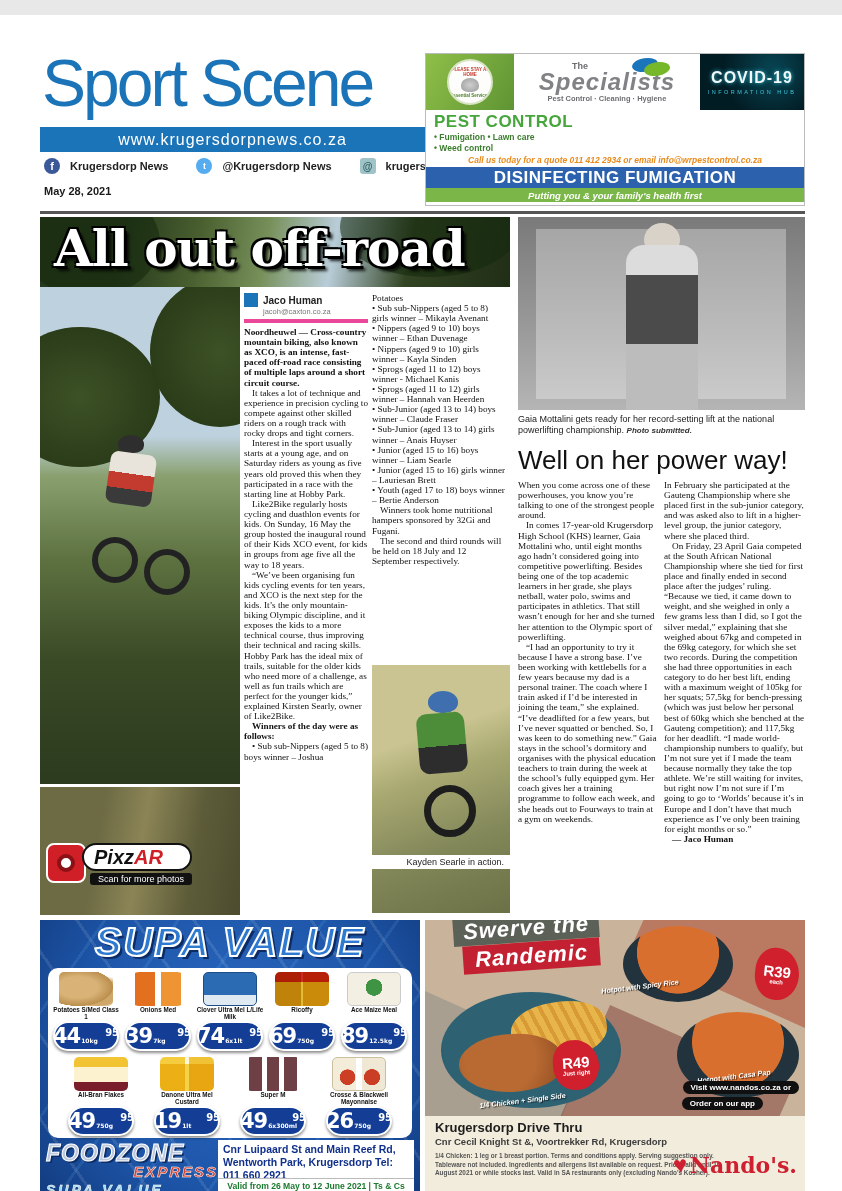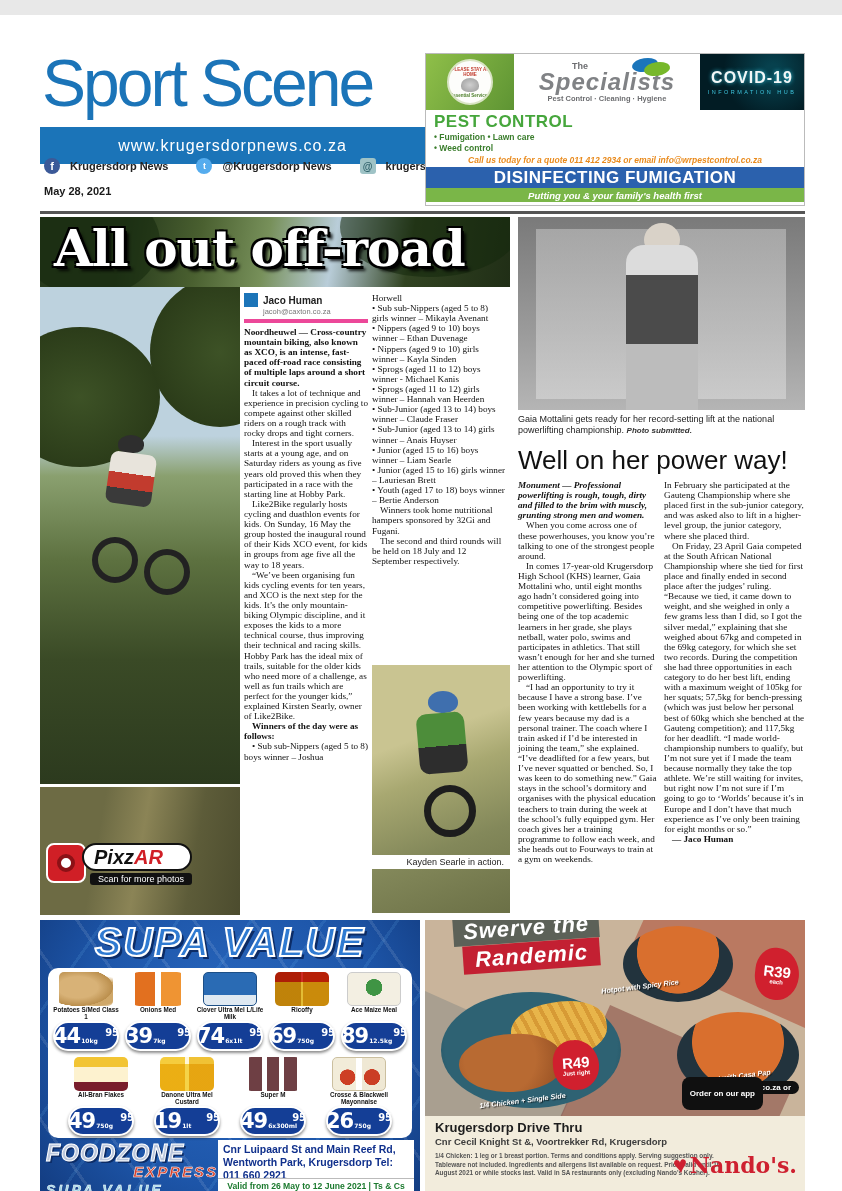--- a/index.html
+++ b/index.html
@@ -6,21 +6,21 @@
   html,body { background:#e8e8e8; }
   #page {
     position:relative; width:842px; height:1191px; background:#ffffff;
     font-family:"Liberation Sans", sans-serif; color:#1a1a1a; overflow:hidden;
     margin:15px auto;
   }
   .abs { position:absolute; }
 
   
   .masthead-title { left:42px; top:30px; font-size:66px; font-weight:400; letter-spacing:-3px; color:#1b74b8; }
-  .url-bar { left:40px; top:112px; width:385px; height:37px; background:#1b74b8; color:#fff;
+  .url-bar { left:40px; top:112px; width:385px; height:25px; background:#1b74b8; color:#fff;
              display:flex; align-items:center; justify-content:center; font-size:16px; letter-spacing:1px; }
   .social-row { left:44px; top:143px; display:flex; align-items:center; gap:10px; font-size:11px; font-weight:bold; color:#222; }
   .soc-ic { width:16px; height:16px; border-radius:50%; color:#fff; font-size:11px; font-weight:bold;
             display:inline-flex; align-items:center; justify-content:center; }
   .fb { background:#3b5998; }
   .tw { background:#55acee; font-size:9px; }
   .em { background:#9fc3c6; border-radius:3px; color:#31636b; font-size:10px; }
   .soc-label { margin-right:18px; }
   .issue-date { left:44px; top:170px; font-size:11px; font-weight:bold; }
   .head-rule { left:40px; top:196px; width:765px; height:3px; background:#555; }
@@ -191,21 +191,21 @@
   .nd-price { font-size:15px; font-weight:bold; line-height:1; }
   .nd-price-sub { font-size:6px; font-weight:bold; }
   .nd-label { position:absolute; color:#fff; font-size:7.2px; font-weight:bold; font-style:italic;
     text-shadow:1px 1px 1px rgba(0,0,0,.7); transform:rotate(-7deg); }
   .nd-label-rice { left:176px; top:62px; }
   .nd-label-pap { left:272px; top:152px; }
   .nd-label-chicken { left:54px; top:176px; }
   .nd-web { position:absolute; right:6px; bottom:22px; background:#101010; color:#fff; font-size:8px; font-weight:bold;
     padding:2px 8px; border-radius:8px; }
   .nd-app { position:absolute; right:42px; bottom:6px; background:#101010; color:#fff; font-size:8px; font-weight:bold;
-    padding:12px 8px; border-radius:8px; }
+    padding:2px 8px; border-radius:8px; }
   .nd-info { position:absolute; left:10px; top:200px; width:300px; }
   .nd-store { font-size:13px; font-weight:bold; color:#1d1d1d; }
   .nd-addr { font-size:9.5px; font-weight:bold; color:#3c3c3c; margin-top:1px; }
   .nd-phone { font-size:17px; font-weight:bold; color:#1d1d1d; margin-top:2px; }
   .nd-fine { font-size:6.4px; font-weight:bold; color:#555; margin-top:5px; line-height:1.35; width:300px; }
   .nd-logo { position:absolute; right:8px; top:232px; display:flex; align-items:center; gap:3px; }
   .nd-rooster { color:#ce2030; font-size:24px; line-height:1; transform:rotate(-6deg); }
   .nd-logotype { font-family:"DejaVu Serif", serif; font-weight:bold; font-size:22px; color:#ce2030; letter-spacing:0; }
 </style>
 </head>
@@ -304,21 +304,21 @@
       <p class="lead">Noordheuwel — Cross-country mountain biking, also known as XCO, is an intense, fast-paced off-road race consisting of multiple laps around a short circuit course.</p>
       <p>It takes a lot of technique and experience in precision cycling to compete against other skilled riders on a rough track with rocky drops and tight corners.</p>
       <p>Interest in the sport usually starts at a young age, and on Saturday riders as young as five years old proved this when they participated in a race with the starting line at Hobby Park.</p>
       <p>Like2Bike regularly hosts cycling and duathlon events for kids. On Sunday, 16 May the group hosted the inaugural round of their Kids XCO event, for kids in groups from age five all the way to 18 years.</p>
       <p>“We’ve been organising fun kids cycling events for ten years, and XCO is the next step for the kids. It’s the only mountain-biking Olympic discipline, and it exposes the kids to a more technical course, thus improving their technical and racing skills. Hobby Park has the ideal mix of trails, suitable for the older kids who need more of a challenge, as well as fun trails which are perfect for the younger kids,” explained Kirsten Searly, owner of Like2Bike.</p>
       <p class="winners-head">Winners of the day were as follows:</p>
       <p>• Sub sub-Nippers (aged 5 to 8) boys winner – Joshua</p>
     </div>
 
     <div class="coltext col2">
-      <p>Horwell</p>
+      <p>Potatoes</p>
       <p>• Sub sub-Nippers (aged 5 to 8) girls winner – Mikayla Avenant</p>
       <p>• Nippers (aged 9 to 10) boys winner – Ethan Duvenage</p>
       <p>• Nippers (aged 9 to 10) girls winner – Kayla Sinden</p>
       <p>• Sprogs (aged 11 to 12) boys winner - Michael Kanis</p>
       <p>• Sprogs (aged 11 to 12) girls winner – Hannah van Heerden</p>
       <p>• Sub-Junior (aged 13 to 14) boys winner – Claude Fraser</p>
       <p>• Sub-Junior (aged 13 to 14) girls winner – Anais Huyser</p>
       <p>• Junior (aged 15 to 16) boys winner – Liam Searle</p>
       <p>• Junior (aged 15 to 16) girls winner – Lauriesan Brett</p>
       <p>• Youth (aged 17 to 18) boys winner – Bertie Anderson</p>
@@ -339,21 +339,20 @@
       <div class="pp-window"></div>
       <div class="pp-head"></div>
       <div class="pp-figure"></div>
     </div>
     <div class="power-caption">
       <span>Gaia Mottalini gets ready for her record-setting lift at the national powerlifting championship.</span>
       <span class="caption-credit">Photo submitted.</span>
     </div>
     <div class="power-headline">Well on her power way!</div>
     <div class="coltext pcol1">
-      <p class="lead-place">Monument — Professional powerlifting is rough, tough, dirty and filled to the brim with muscly, grunting strong men and women.</p>
       <p>When you come across one of these powerhouses, you know you’re talking to one of the strongest people around.</p>
       <p>In comes 17-year-old Krugersdorp High School (KHS) learner, Gaia Mottalini who, until eight months ago hadn’t considered going into competitive powerlifting. Besides being one of the top academic learners in her grade, she plays netball, water polo, swims and participates in athletics. That still wasn’t enough for her and she turned her attention to the Olympic sport of powerlifting.</p>
       <p>“I had an opportunity to try it because I have a strong base. I’ve been working with kettlebells for a few years because my dad is a personal trainer. The coach where I train asked if I’d be interested in joining the team,” she explained. “I’ve deadlifted for a few years, but I’ve never squatted or benched. So, I was keen to do something new.” Gaia stays in the school’s dormitory and organises with the physical education teachers to train during the week at the school’s fully equipped gym. Her coach gives her a training programme to follow each week, and she heads out to Fourways to train at a gym on weekends.</p>
     </div>
     <div class="coltext pcol2">
       <p>In February she participated at the Gauteng Championship where she placed first in the sub-junior category, and was asked also to lift in a higher-level group, the junior category, where she placed third.</p>
       <p>On Friday, 23 April Gaia competed at the South African National Championship where she tied for first place and finally ended in second place after the judges’ ruling. “Because we tied, it came down to weight, and she weighed in only a few grams less than I did, so I got the silver medal,” explaining that she weighed about 67kg and competed in the 69kg category, for which she set two records. During the competition she had three opportunities in each category to do her best lift, ending with a maximum weight of 105kg for her squats; 57,5kg for bench-pressing (which was just below her personal best of 60kg which she benched at the Gauteng competition); and 117,5kg for her deadlift. “I made world-championship numbers to qualify, but I’m not sure yet if I made the team because normally they take the top athlete. We’re still waiting for invites, but right now I’m not sure if I’m going to go to ‘Worlds’ because it’s in Europe and I don’t have that much experience as I’ve only been training for eight months or so.”</p>
       <p class="signoff">— Jaco Human</p>
     </div>
   </div>

